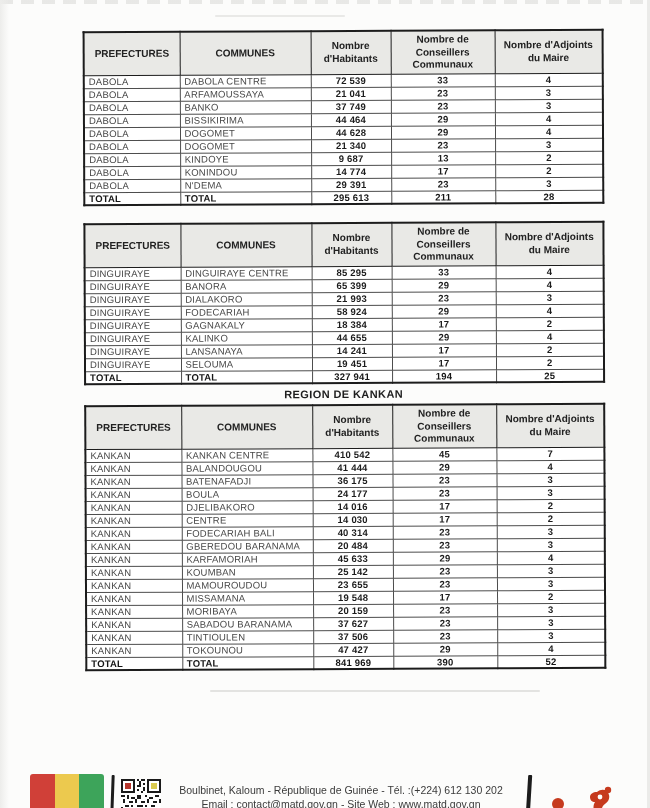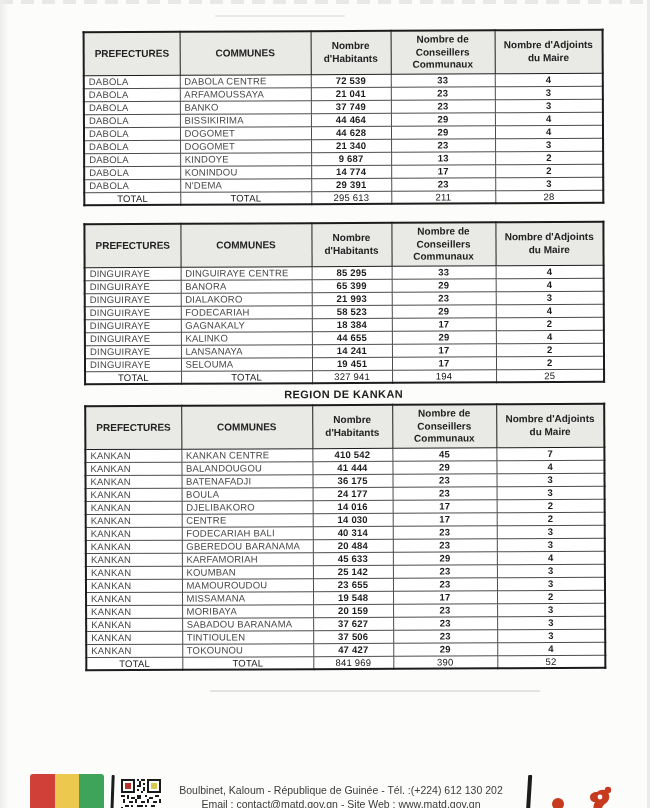--- a/index.html
+++ b/index.html
@@ -57,21 +57,21 @@
   }
   table.data-table td {
     border: 1px solid #4d4d4d;
     font-size: 9.5px; height: 13px; line-height: 11px;
     padding: 0 4px; white-space: nowrap; overflow: hidden;
     color: #474747; letter-spacing: .2px;
   }
   table.data-table td.num {
     text-align: center; font-weight: bold; color: #1c1c1c;
   }
-  table.data-table tr.total td { font-weight: normal; color: #161616; text-align: center; }
+  table.data-table tr.total td { font-weight: bold; color: #161616; }
   .tbl-shadow {
     position: absolute; left: 210px; top: 690px; width: 330px; height: 2px;
     background: #e3e3e1; border-radius: 1px;
   }
   
   .footer { position: absolute; left: 0; top: 0; width: 650px; height: 808px; }
   .flag {
     position: absolute; left: 30px; top: 774px; width: 74px; height: 42px;
     border-radius: 3px 3px 0 0; overflow: hidden; display: flex;
   }
@@ -232,21 +232,21 @@
             <tr>
               <td>DINGUIRAYE</td>
               <td>DIALAKORO</td>
               <td class="num">21 993</td>
               <td class="num">23</td>
               <td class="num">3</td>
             </tr>
             <tr>
               <td>DINGUIRAYE</td>
               <td>FODECARIAH</td>
-              <td class="num">58 523</td>
+              <td class="num">58 924</td>
               <td class="num">29</td>
               <td class="num">4</td>
             </tr>
             <tr>
               <td>DINGUIRAYE</td>
               <td>GAGNAKALY</td>
               <td class="num">18 384</td>
               <td class="num">17</td>
               <td class="num">2</td>
             </tr>

